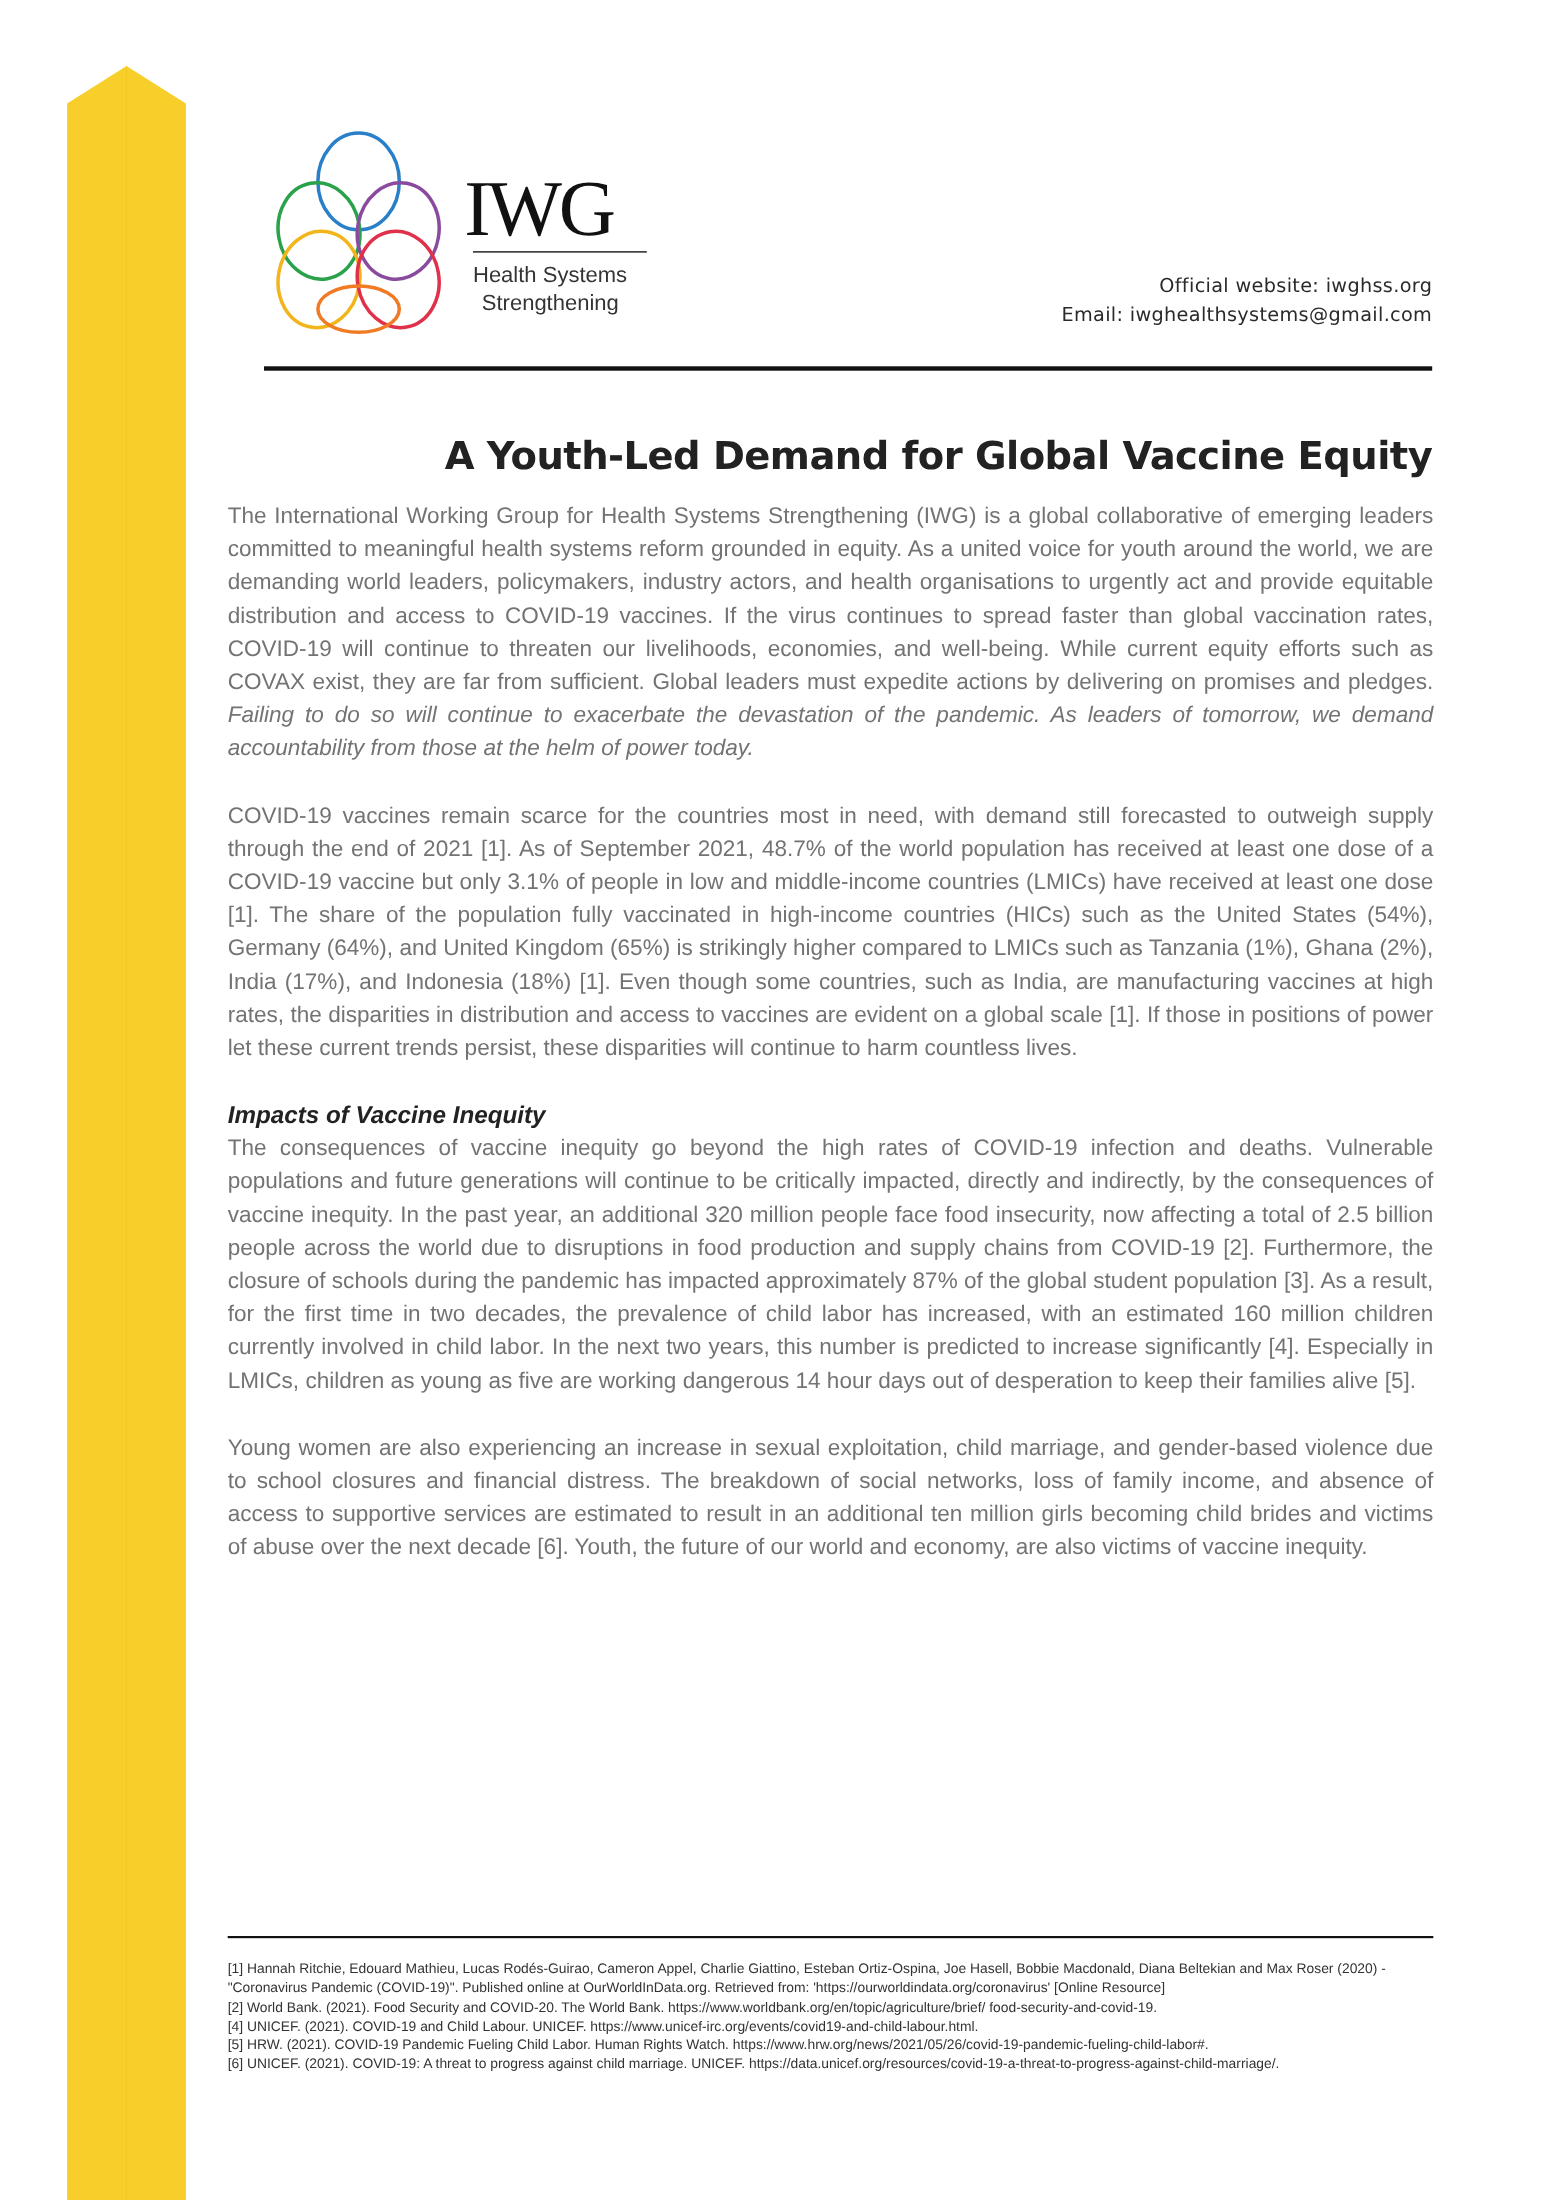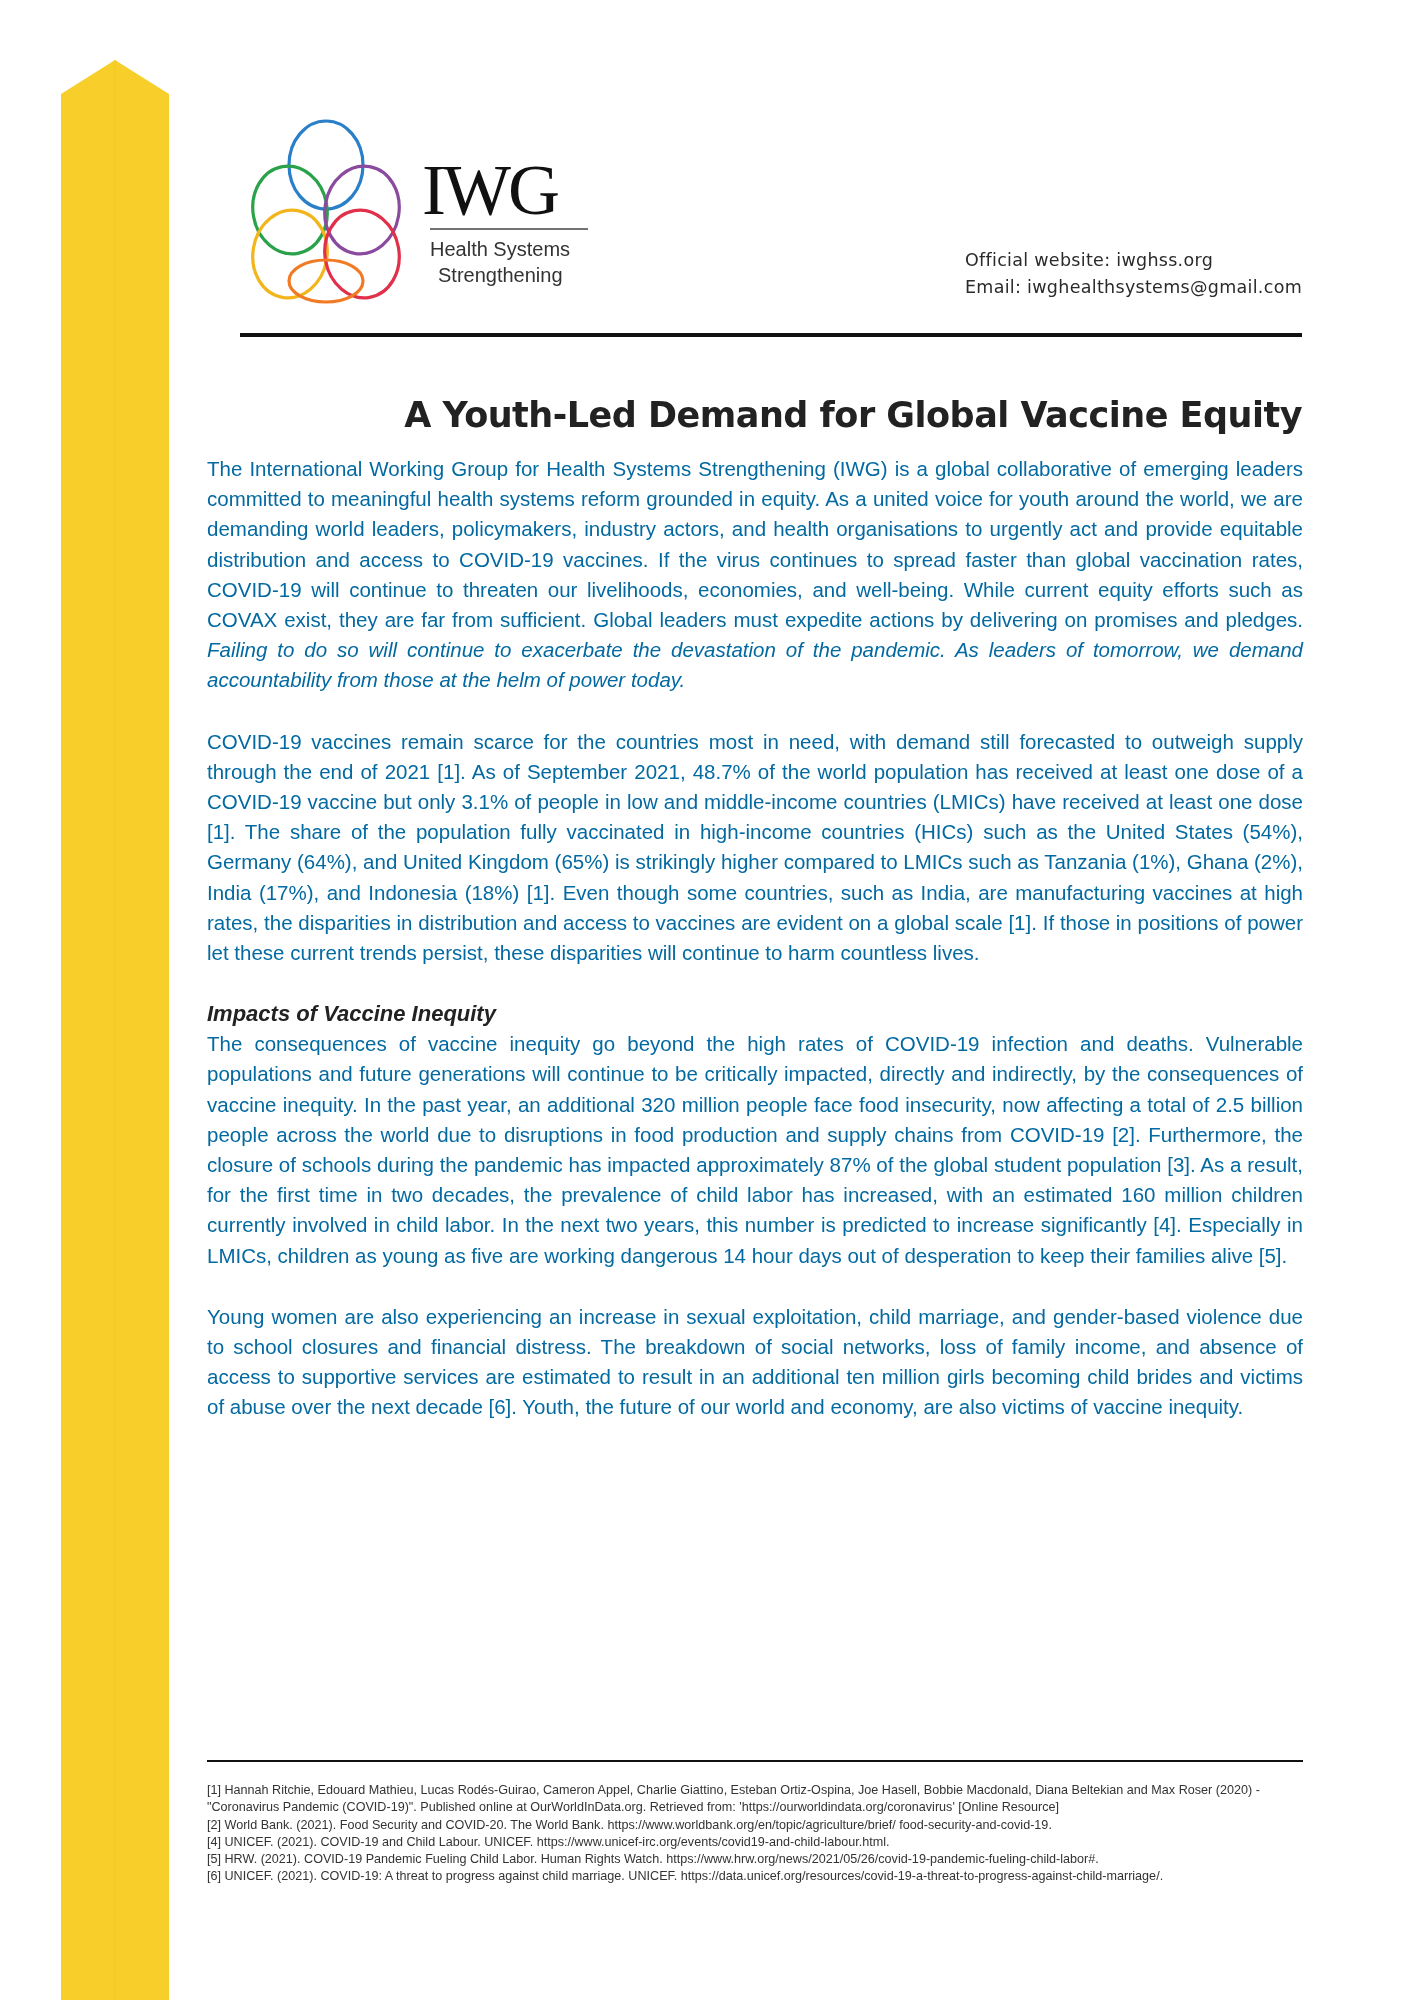--- a/index.html
+++ b/index.html
@@ -4,28 +4,28 @@
 <style>
   html, body { margin: 0; padding: 0; }
   body {
     width: 1414px; height: 2000px; position: relative; overflow: hidden;
     background: #ffffff; color: #222222;
     font-family: "Liberation Sans", "DejaVu Sans", sans-serif;
   }
   .side-bar { position: absolute; left: 61px; top: 60px; width: 108px; height: 1940px; }
   .logo { position: absolute; left: 236px; top: 114px; width: 354px; height: 190px; }
   .logo svg { display: block; }
-  .contact { position: absolute; right: 112px; top: 247px; text-align: left;
+  .contact { position: absolute; right: 112px; top: 247px; text-align: right;
     font-family: "DejaVu Sans", sans-serif; font-size: 17.5px; line-height: 27px; color: #2a2a2a; letter-spacing: 0.3px; }
   .top-rule { position: absolute; left: 240px; width: 1062px; top: 333px; height: 4px; background: #111; }
   .title { position: absolute; left: 240px; width: 1062px; top: 372px; text-align: right;
     font-family: "DejaVu Sans", sans-serif; font-weight: bold; font-size: 35px; color: #222; letter-spacing: -0.5px; }
   .content { position: absolute; left: 207px; width: 1096px; top: 454px; }
   .section-heading { font-weight: bold; font-style: italic; font-size: 22px; line-height: 30px; margin: 0; color: #222; }
-  .para { font-size: 20.5px; line-height: 30.2px; text-align: justify; margin: 0; color: #0369a1; }
+  .para { font-size: 20.5px; line-height: 30.2px; text-align: justify; margin: 0; color: #737373; }
   .para em { font-style: italic; }
   .gap { height: 31px; }
   .foot-rule { position: absolute; left: 207px; width: 1096px; top: 1760px; height: 2px; background: #111; }
   .footnotes { position: absolute; left: 207px; width: 1080px; top: 1782px;
     font-size: 12.6px; line-height: 17.3px; color: #333; }
   .footnotes p { margin: 0; }
 </style>
 </head>
 <body>
 

